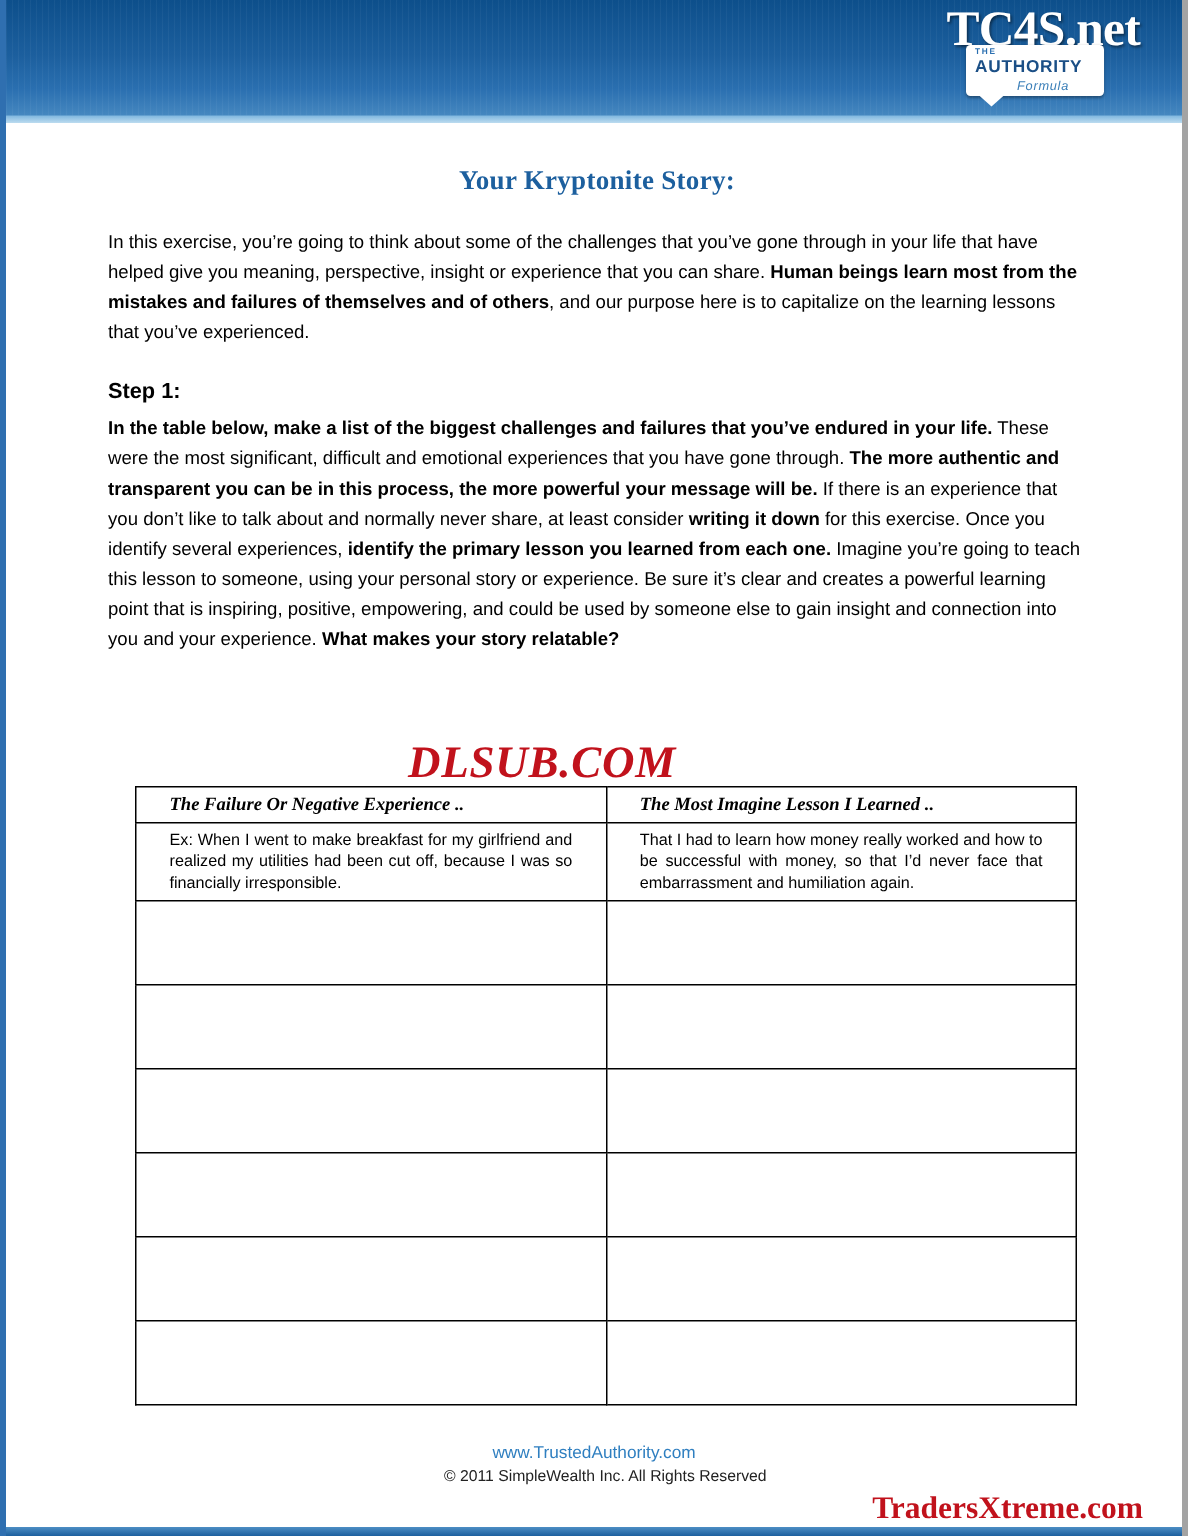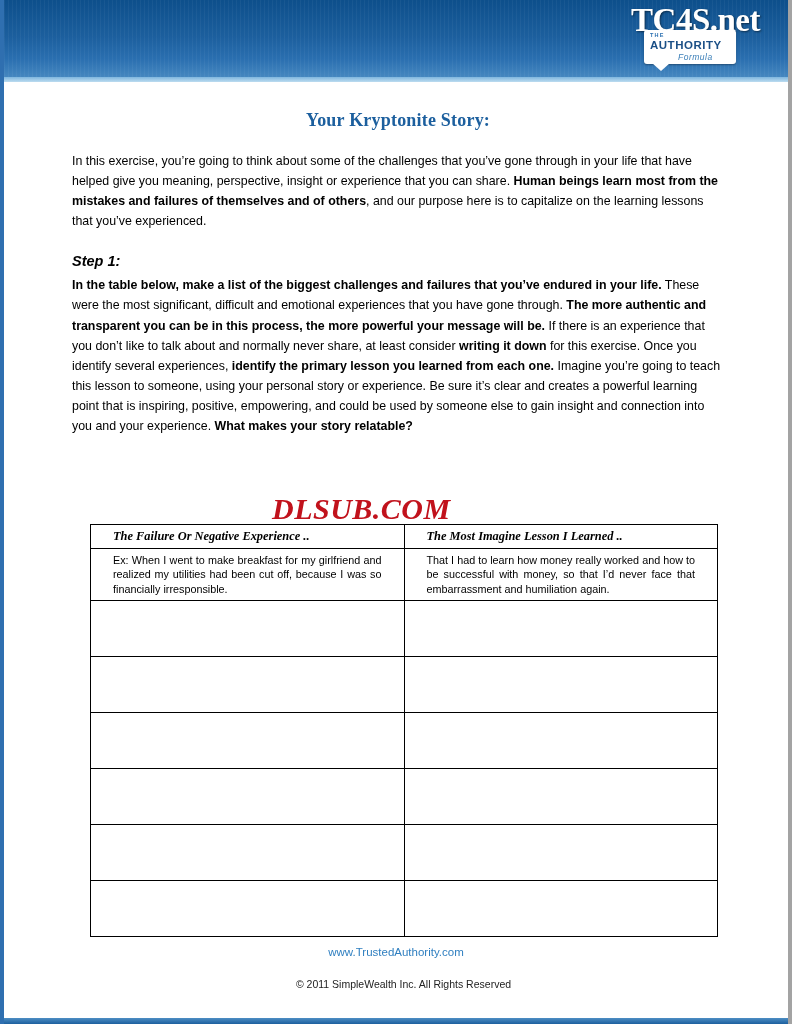--- a/index.html
+++ b/index.html
@@ -146,21 +146,20 @@
     font-size: 12.4px;
     line-height: 1.62;
     text-align: left;
   }
   .b { font-weight: bold; }
 
   h3.step {
     margin: 22px 0 4px 0;
     font-size: 14.5px;
     font-weight: bold;
-    font-style: italic;
   }
 
   p.step-body {
     margin: 6px 0 0 0;
     font-size: 12.4px;
     line-height: 1.62;
   }
 
   
   .watermark {
@@ -227,21 +226,21 @@
     bottom: 34px;
     text-align: center;
   }
   .footer-link {
     font-size: 11.5px;
     color: #2f7fc0;
     text-decoration: none;
     display: block;
   }
   .footer-copy {
-    margin-top: 20px;
+    margin-top: 3px;
     font-size: 10.5px;
     color: #222222;
     padding-left: 15px;
   }
   .footer-stamp {
     position: absolute;
     right: 26px;
     bottom: 6px;
     font-family: "Liberation Serif", serif;
     font-size: 21px;
@@ -337,16 +336,17 @@
         </tbody>
       </table>
     </div>
 
     <div class="watermark">DLSUB.COM</div>
 
     <div class="footer">
       <a class="footer-link" href="#">www.TrustedAuthority.com</a>
       <div class="footer-copy">© 2011 SimpleWealth Inc.  All Rights Reserved</div>
     </div>
+    <div class="footer-stamp">TradersXtreme.com</div>
     <div class="bottom-bar"></div>
 
   </div>
 </div>
 
 </body></html>

